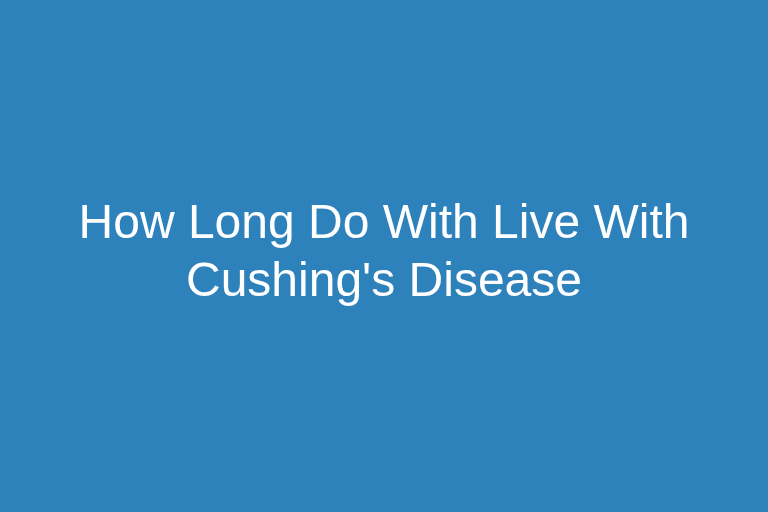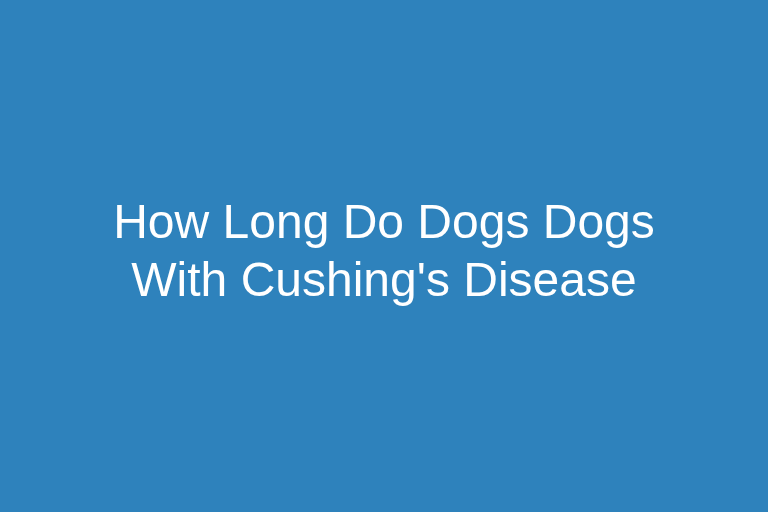--- a/index.html
+++ b/index.html
@@ -50,17 +50,17 @@
     word-wrap: break-word;
   }
 </style>
 </head>
 <body style="background-color: rgb(46, 130, 188);">
 
 <div class="featured-banner" style="background-color: rgb(46, 130, 188); width: 768px; height: 512px;">
 
   <div class="banner-title-block">
 
-    <h1 class="banner-title" style="color: rgb(255, 255, 255); text-align: center;">How Long Do Dogs Dogs With Cushing's Disease</h1>
+    <h1 class="banner-title" style="color: rgb(255, 255, 255); text-align: center;">How Long Do With Live With Cushing's Disease</h1>
 
   </div>
 
 </div>
 
 </body></html>

